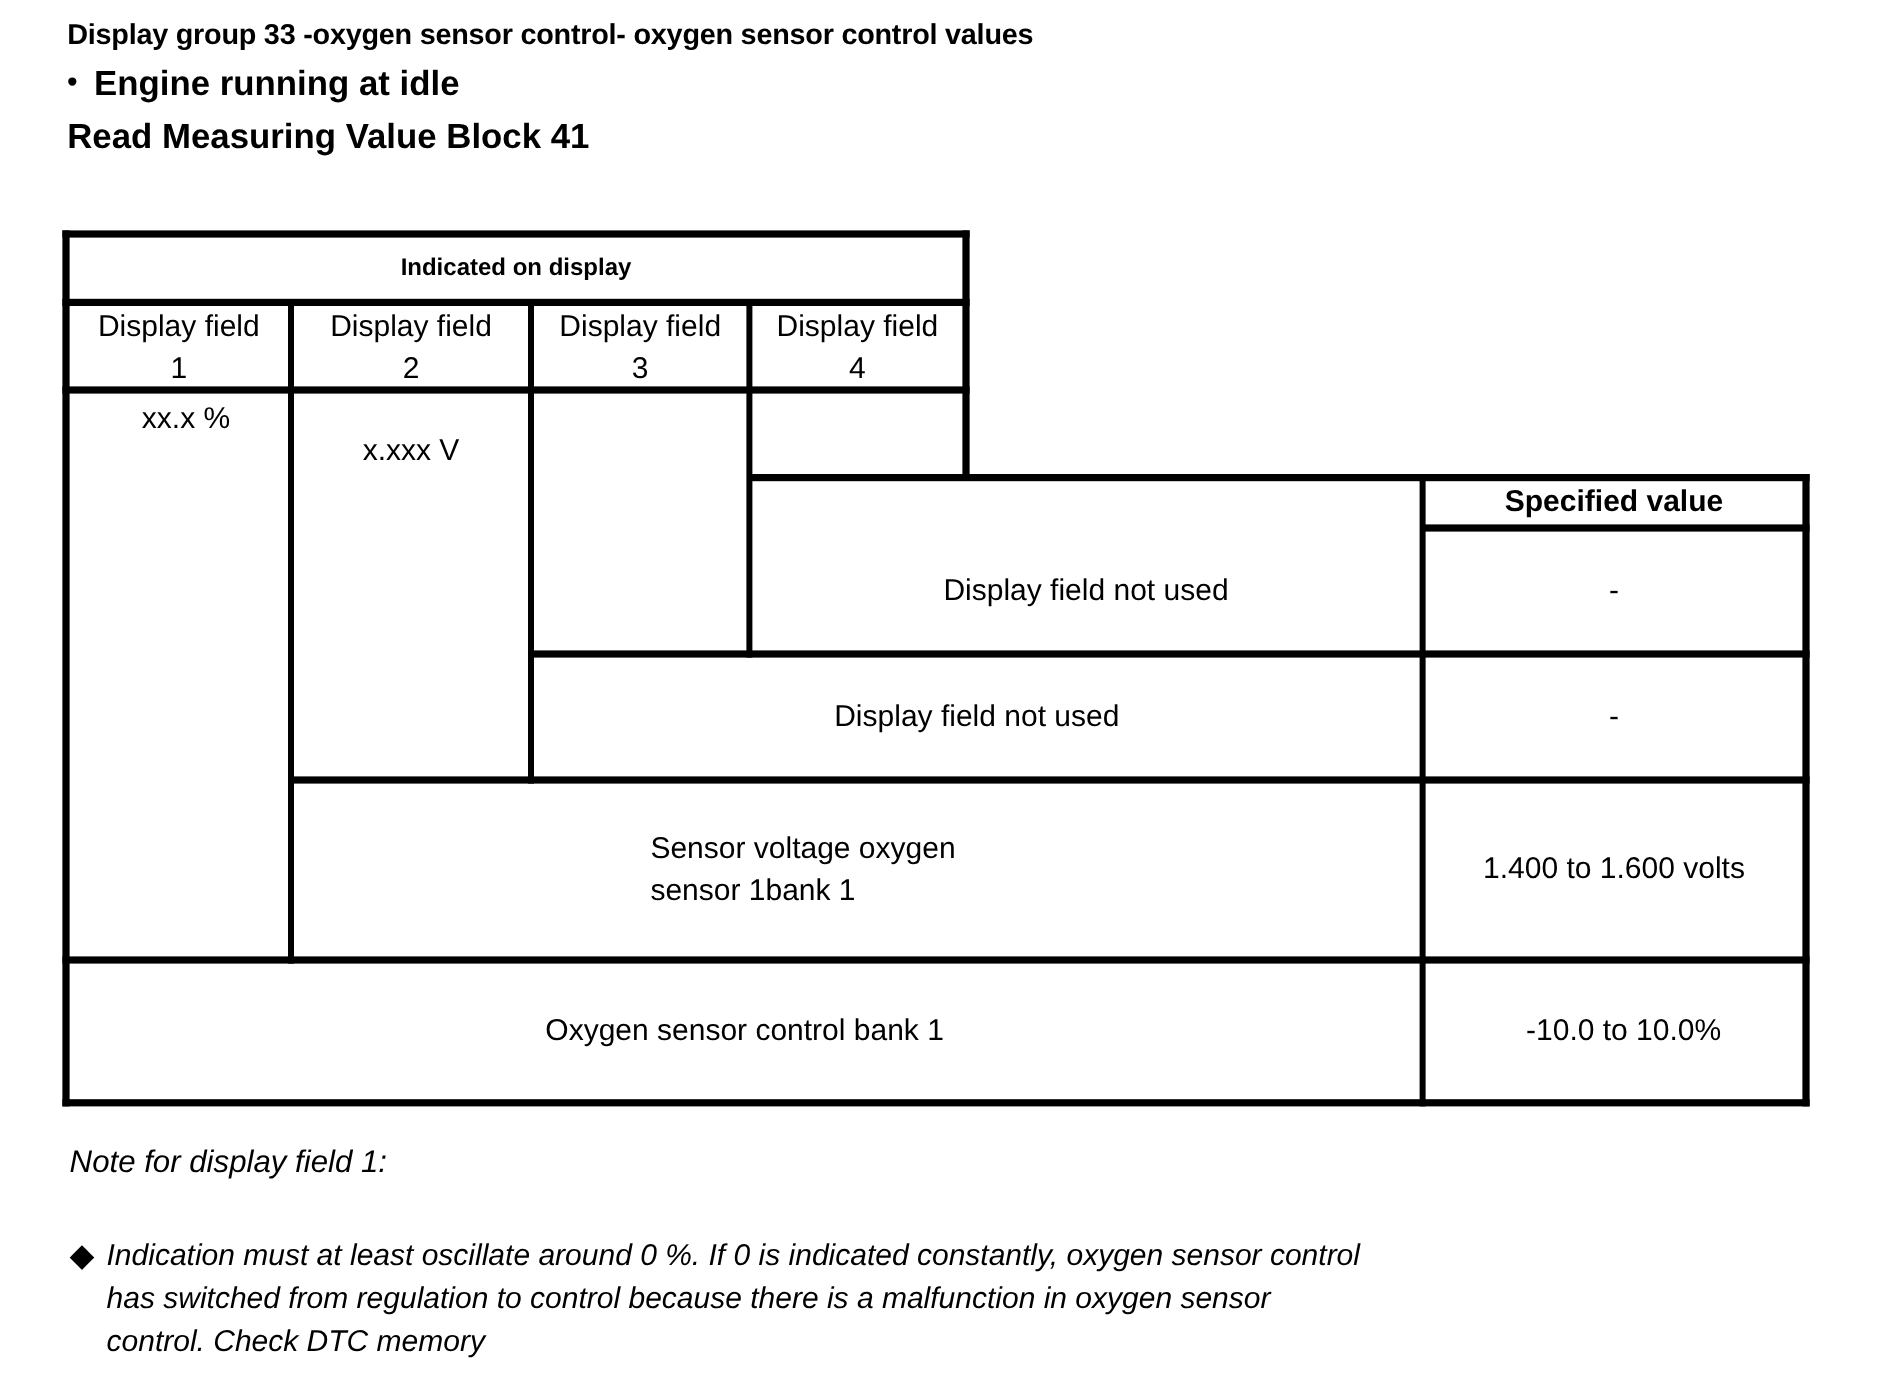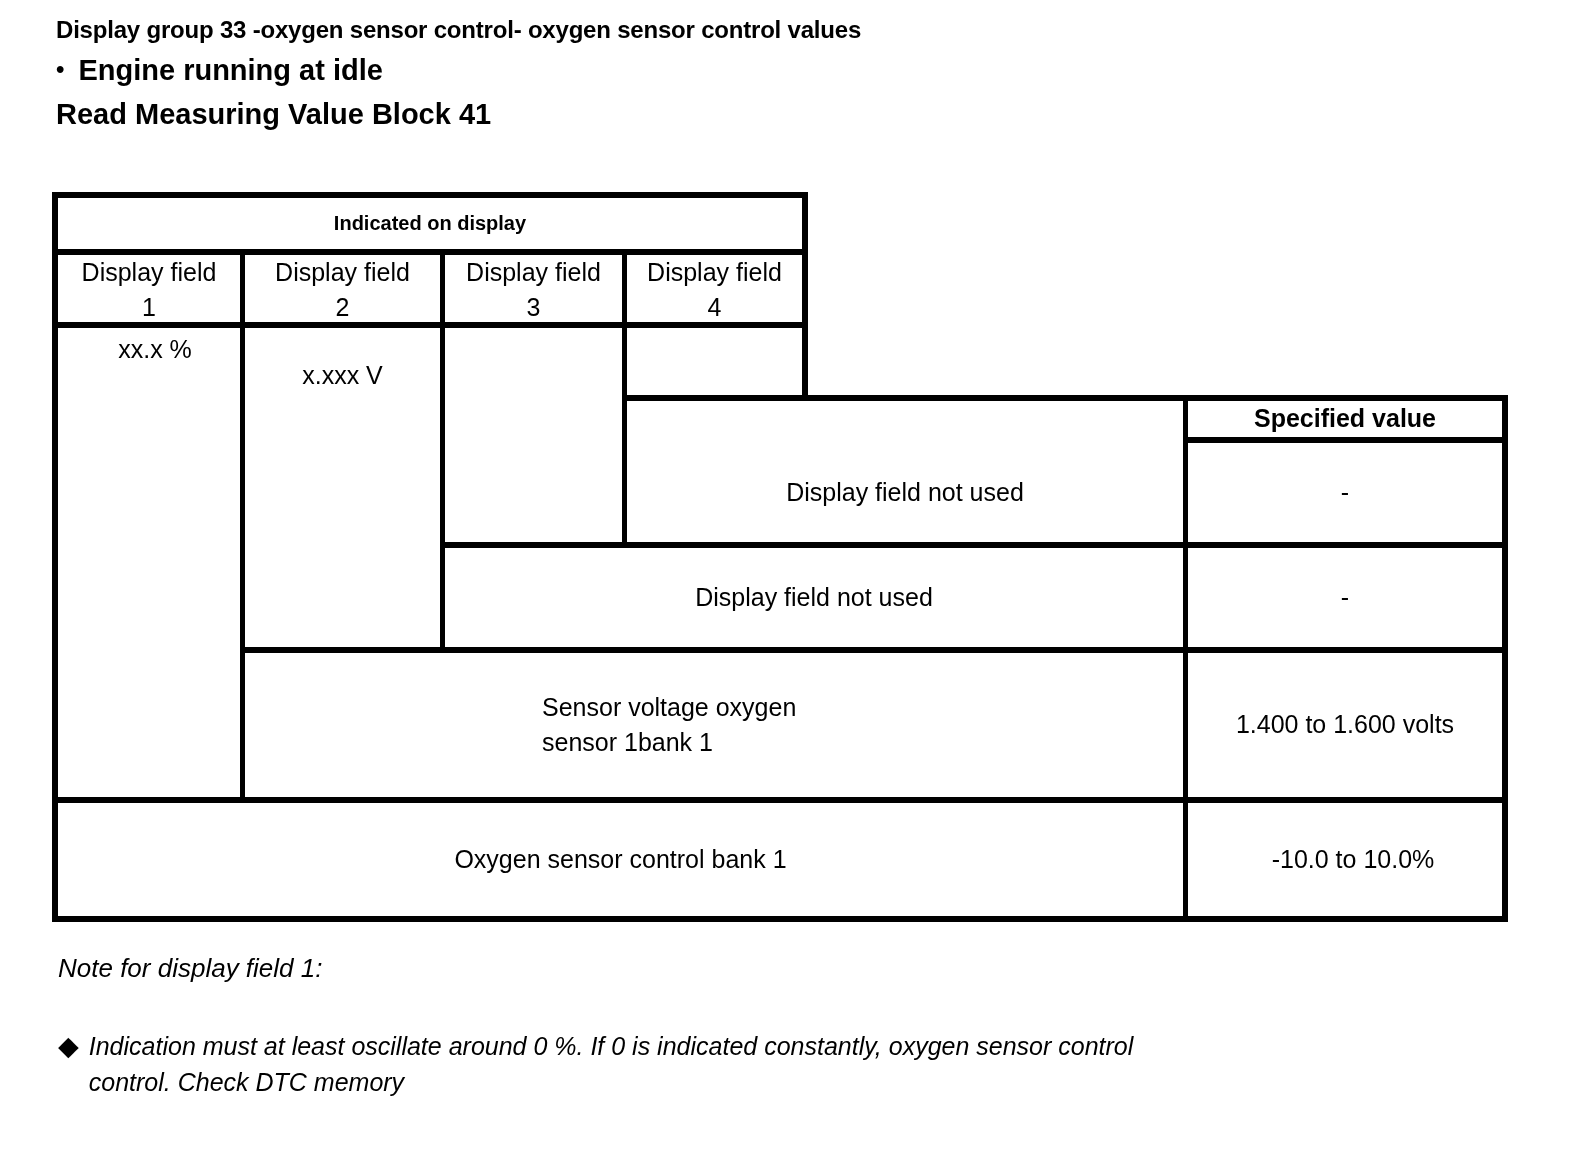--- a/index.html
+++ b/index.html
@@ -195,16 +195,17 @@
   <div class="cell" style="left:58px; top:803px; width:1125px; height:113px;">Oxygen sensor control bank 1</div>
   <div class="cell" style="left:1188px; top:803px; width:314px; height:113px;padding-left:16px;">-10.0 to 10.0%</div>
 </div>
 
 <div class="note-block">
   <div class="note-title">Note for display field 1:</div>
   <div class="note-item">
     <span class="note-diamond">◆</span>
     <span class="note-text">
       <span class="ln">Indication must at least oscillate around 0 %. If 0 is indicated constantly, oxygen sensor control</span>
+      <span class="ln">has switched from regulation to control because there is a malfunction in oxygen sensor</span>
       <span class="ln">control. Check DTC memory</span>
     </span>
   </div>
 </div>
 
 </body></html>

